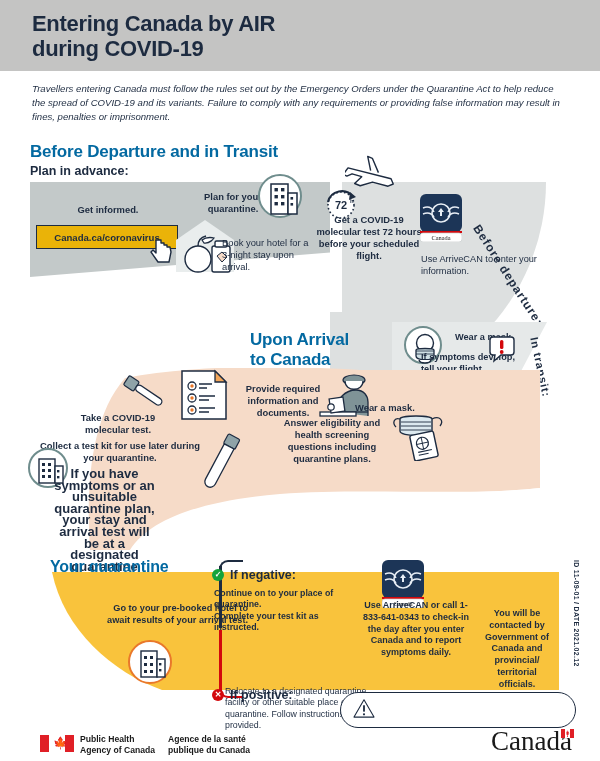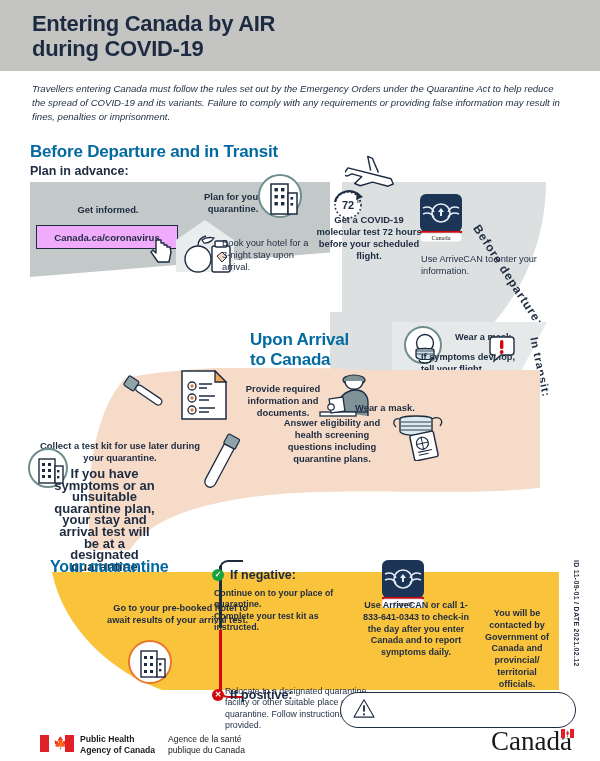--- a/index.html
+++ b/index.html
@@ -57,21 +57,21 @@
   }
 
   
   .t{position:absolute;color:#1d2b40;}
   .tb{font-weight:bold;}
   .ctr{text-align:center;}
 
   #t-getinfo{left:48px;top:204px;width:120px;font-size:9.4px;font-weight:bold;text-align:center;}
   .url-box{
     position:absolute;left:36px;top:225px;width:140px;height:22px;
-    border:1.3px solid #1d2b40;background:#f0abfc;
+    border:1.3px solid #1d2b40;background:#eab308;
     display:flex;align-items:center;justify-content:center;
     font-size:9.6px;font-weight:bold;color:#1d2b40;
   }
   #t-planq{left:178px;top:191px;width:110px;font-size:9.4px;line-height:12px;font-weight:bold;text-align:center;}
   #t-hotel{left:222px;top:237px;width:92px;font-size:9.4px;line-height:12px;font-weight:normal;text-align:left;}
   #t-molecular{left:314px;top:214px;width:110px;font-size:9.4px;line-height:12px;font-weight:bold;text-align:center;}
   #t-arrivecan1{left:421px;top:253px;width:118px;font-size:9.2px;line-height:12px;font-weight:normal;}
   #t-arrivecan2{left:421px;top:281px;width:118px;font-size:9.2px;line-height:12px;font-weight:bold;}
 
   
@@ -188,21 +188,21 @@
     font-size:7px;font-weight:bold;color:#1d2b40;white-space:nowrap;letter-spacing:0.3px;
   }
 
   
   .icon{position:absolute;}
   .circ{border-radius:50%;border:2px solid #6f8d8d;background:#fff;box-sizing:border-box;}
   .circ.orange{border-color:#e9782a;}
   .circ.teal{border-color:#6f8d8d;}
 
   #ic-hotel{left:258px;top:174px;width:44px;height:44px;}
-  #ic-clock{left:329px;top:184px;width:38px;height:38px;}
+  #ic-clock{left:322px;top:184px;width:38px;height:38px;}
   #ic-arrivecan{left:420px;top:194px;width:42px;height:48px;}
   #ic-mask-head{left:404px;top:326px;width:38px;height:38px;}
   #ic-bang{left:489px;top:335px;width:26px;height:28px;}
   #ic-bldg-arr{left:28px;top:448px;width:40px;height:40px;}
   #ic-bldg-quar{left:128px;top:640px;width:44px;height:44px;}
   #ic-arrivecan2{left:382px;top:560px;width:42px;height:48px;}
   #ic-house{left:172px;top:216px;width:66px;height:58px;}
   #ic-plane{left:345px;top:155px;width:52px;height:40px;}
   #ic-cursor{left:150px;top:238px;width:24px;height:26px;}
   #ic-swab1{left:118px;top:372px;width:50px;height:42px;}
@@ -338,20 +338,21 @@
   </div>
 
   <div class="icon" id="ic-swab1">
     <svg viewBox="0 0 50 42" width="50" height="42">
       <g transform="rotate(34 25 21)">
         <rect x="4" y="14" width="12" height="11" rx="1.5" fill="#8fa3a8" stroke="#1d2b40" stroke-width="1.2"></rect>
         <rect x="16" y="16" width="30" height="7" rx="3.5" fill="#fff" stroke="#1d2b40" stroke-width="1.3"></rect>
       </g>
     </svg>
   </div>
+  <div class="t tb ctr" id="t-takecovid">Take a COVID-19 molecular test.</div>
   <div class="t tb ctr" id="t-collectkit">Collect a test kit for use later during your quarantine.</div>
 
   <div class="icon" id="ic-swab2">
     <svg viewBox="0 0 56 62" width="56" height="62">
       <g transform="rotate(28 28 31)">
         <rect x="20" y="2" width="13" height="11" rx="1.5" fill="#8fa3a8" stroke="#1d2b40" stroke-width="1.2"></rect>
         <path d="M21 13 h11 v40 a5.5 5.5 0 0 1 -11 0 z" fill="#fff" stroke="#1d2b40" stroke-width="1.3"></path>
       </g>
     </svg>
   </div>
@@ -480,21 +481,21 @@
     </span>
   </div>
 
   <div class="flag">
     <div class="bar l"></div>
     <div class="bar r"></div>
     <div class="leaf">🍁</div>
   </div>
   <div id="foot-en" style="white-space:pre-line;">Public Health
 Agency of Canada</div>
-  <div id="foot-fr" style="white-space:pre-line;">Agence de la santé
+  <div id="foot-fr" style="white-space:pre-line;font-weight:bold;">Agence de la santé
 publique du Canada</div>
   <div class="wordmark">
     <span>Canada</span>
     <span class="wm-flag"></span>
   </div>
 
   <div id="id-side">ID 11-09-01 / DATE 2021.02.12</div>
 
 </div>
 

